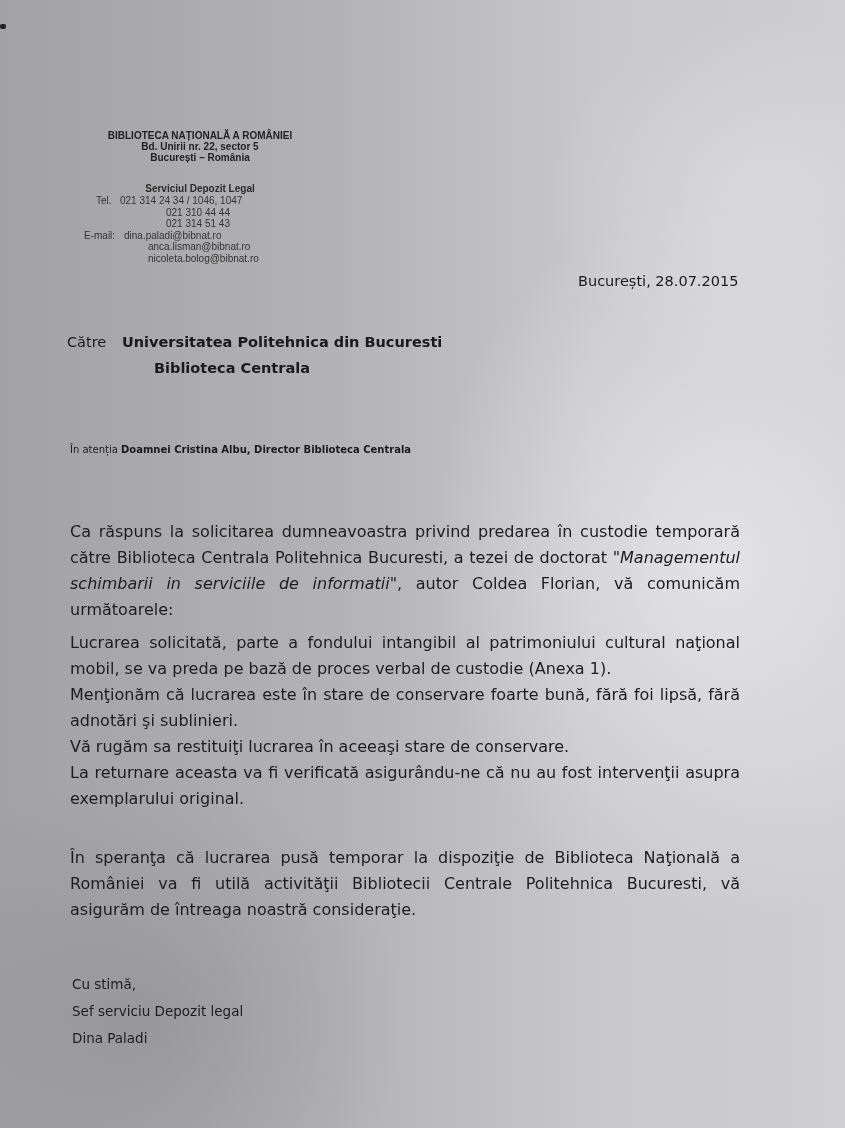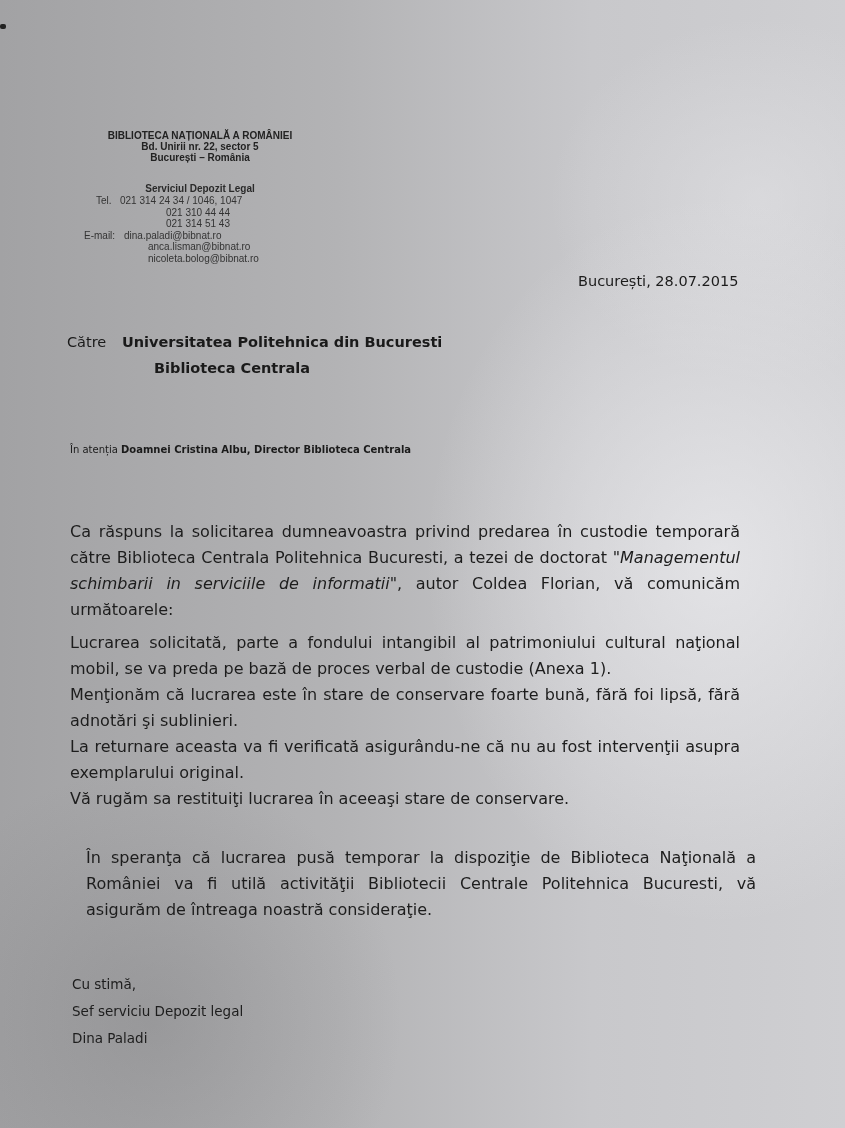--- a/index.html
+++ b/index.html
@@ -50,21 +50,21 @@
   .to { position:absolute; left: 67px; top: 334px; font-size: 14.5px; white-space:nowrap; }
   .to .lbl { position:absolute; left:0; top:0; font-weight: normal; }
   .to .n1 { position:absolute; left:55px; top:0; font-weight:bold; }
   .to .n2 { position:absolute; left:55px; top:26px; font-weight:bold;margin-left:32px; }
   .attn { position:absolute; left:70px; top:444px; font-size: 10px; white-space: nowrap; }
   .attn b { font-weight: bold; }
   .body { position:absolute; left: 70px; width: 670px; font-size: 16px; line-height: 26px; text-align: justify; color:#1d1d1d; }
   .body p { margin: 0; }
   .p1 { top: 519px; }
   .p2 { top: 630px; }
-  .p3 { top: 845px; margin-left: 16px; }
+  .p3 { top: 845px; }
   .sign { position:absolute; left: 72px; top: 971px; font-size: 13.5px; line-height: 27px; color:#1d1d1d; }
   .sign div { white-space: nowrap; }
 </style>
 </head>
 <body>
 
 <div class="page">
   <div class="dot"></div>
 
 
@@ -113,22 +113,22 @@
     <span>În atenția </span><b>Doamnei Cristina Albu, Director Biblioteca Centrala</b>
   </div>
 
   <div class="body p1">
     <p><span>Ca răspuns la solicitarea dumneavoastra privind predarea în custodie temporară către Biblioteca Centrala Politehnica Bucuresti, a tezei de doctorat </span><i>"Managementul schimbarii in serviciile de informatii"</i><span>, autor Coldea Florian, vă comunicăm următoarele:</span></p>
   </div>
 
   <div class="body p2">
     <p>Lucrarea solicitată, parte a fondului intangibil al patrimoniului cultural naţional mobil, se va preda pe bază de proces verbal de custodie (Anexa 1).</p>
     <p>Menţionăm că lucrarea este în stare de conservare foarte bună, fără foi lipsă, fără adnotări şi sublinieri.</p>
+    <p>Vă rugăm sa restituiţi lucrarea în aceeaşi stare de conservare.</p>
     <p>La returnare aceasta va fi verificată asigurându-ne că nu au fost intervenţii asupra exemplarului original.</p>
-    <p>Vă rugăm sa restituiţi lucrarea în aceeaşi stare de conservare.</p>
   </div>
 
   <div class="body p3">
     <p>În speranţa că lucrarea pusă temporar la dispoziţie de Biblioteca Naţională a României va fi utilă activităţii Bibliotecii Centrale Politehnica Bucuresti, vă asigurăm de întreaga noastră consideraţie.</p>
   </div>
 
   <div class="sign">
     <div>Cu stimă,</div>
     <div>Sef serviciu Depozit legal</div>
     <div>Dina Paladi</div>

